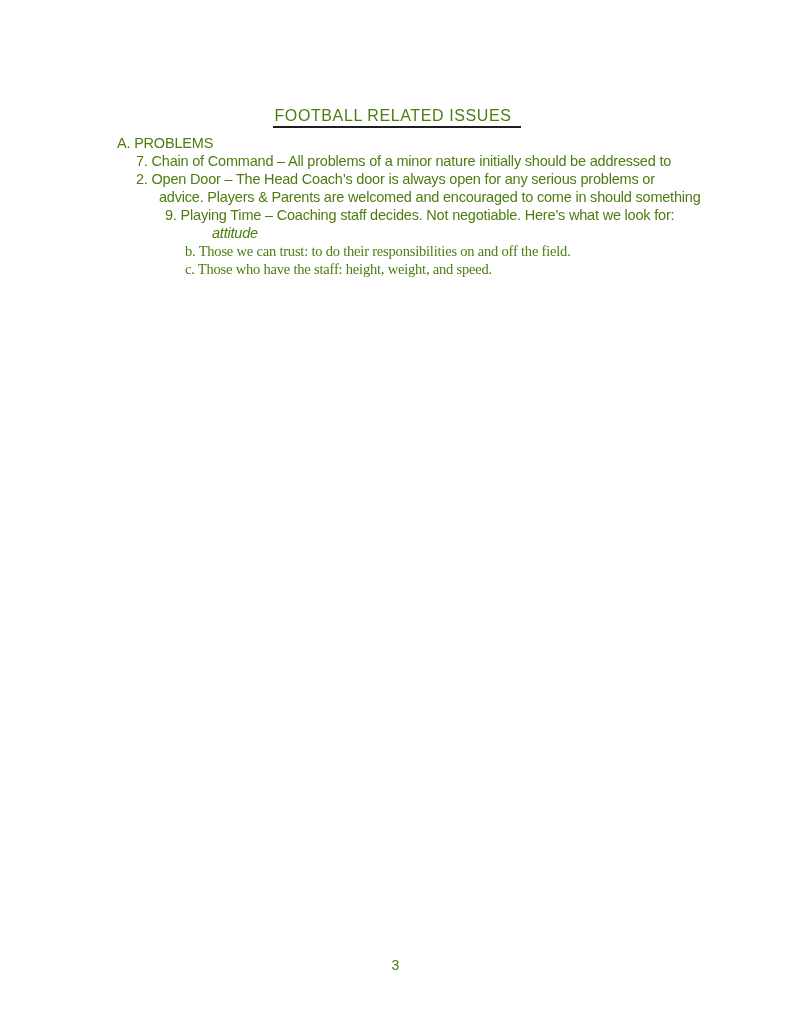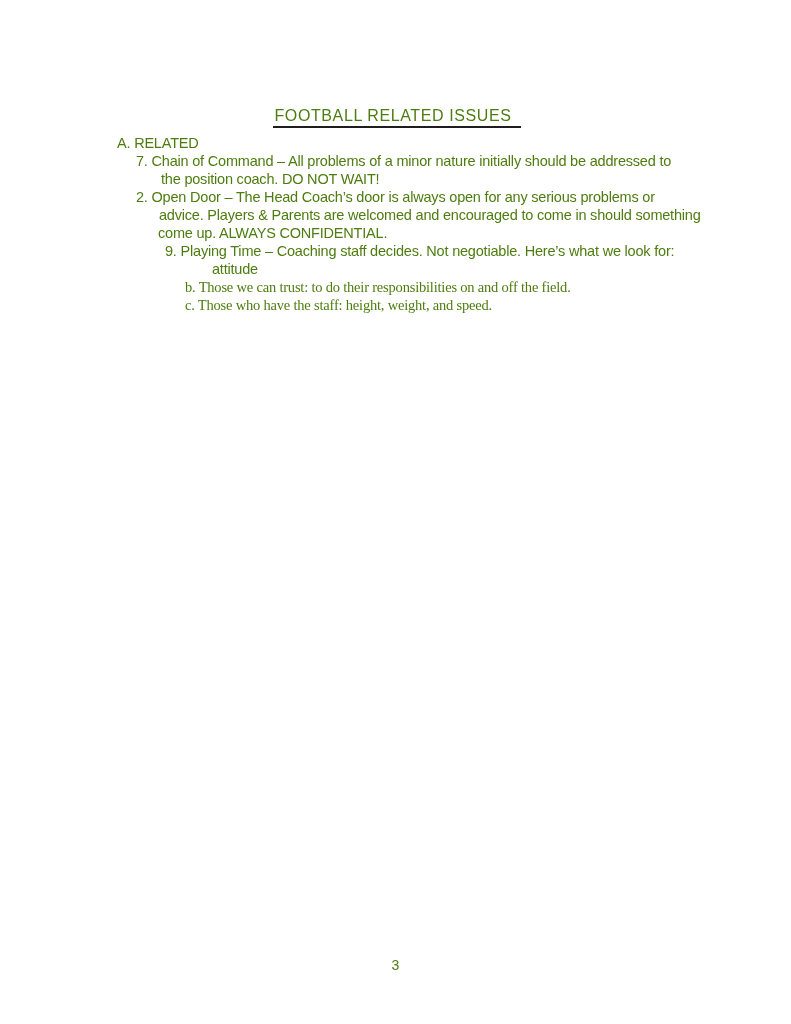--- a/index.html
+++ b/index.html
@@ -43,21 +43,21 @@
     letter-spacing: -0.2px;
     white-space: nowrap;
   }
   
   .ind-item   { padding-left: 19px; }  
   .ind-item1w { padding-left: 44px; }  
   .ind-item2w { padding-left: 42px; text-align: center; }  
   .ind-item2w2{ padding-left: 41px; }
   .ind-item3  { padding-left: 48px; }  
   .ind-sub-a  { padding-left: 86px; }  
-  .ind-sub-aw { padding-left: 95px; }  
+  .ind-sub-aw { padding-left: 95px; font-style: italic; }  
   .ind-sub-bc { padding-left: 68px; font-family: Liberation Serif, serif; }  
   .page-number {
     position: absolute;
     left: 0;
     right: 0;
     top: 956px;
     text-align: center;
     font-size: 14px;
     line-height: 18px;
   }
@@ -65,31 +65,29 @@
 </head>
 <body>
 
 <div class="page">
   <div class="content">
 
     <h1 class="doc-title">
       <span class="title-text">FOOTBALL RELATED ISSUES</span>
     </h1>
 
-    <div class="heading">A. RELATED</div>
+    <div class="heading">A. PROBLEMS</div>
 
     <div class="line ind-item">7. Chain of Command – All problems of a minor nature initially should be addressed to</div>
 
-    <div class="line ind-item1w">the position coach. DO NOT WAIT!</div>
 
     <div class="line ind-item">2. Open Door – The Head Coach’s door is always open for any serious problems or</div>
 
     <div class="line ind-item2w">advice. Players &amp; Parents are welcomed and encouraged to come in should something</div>
 
-    <div class="line ind-item2w2">come up. ALWAYS CONFIDENTIAL.</div>
 
     <div class="line ind-item3">9. Playing Time – Coaching staff decides. Not negotiable. Here’s what we look for:</div>
 
 
     <div class="line ind-sub-aw">attitude</div>
 
     <div class="line ind-sub-bc">b. Those we can trust: to do their responsibilities on and off the field.</div>
 
     <div class="line ind-sub-bc">c. Those who have the staff: height, weight, and speed.</div>
 

